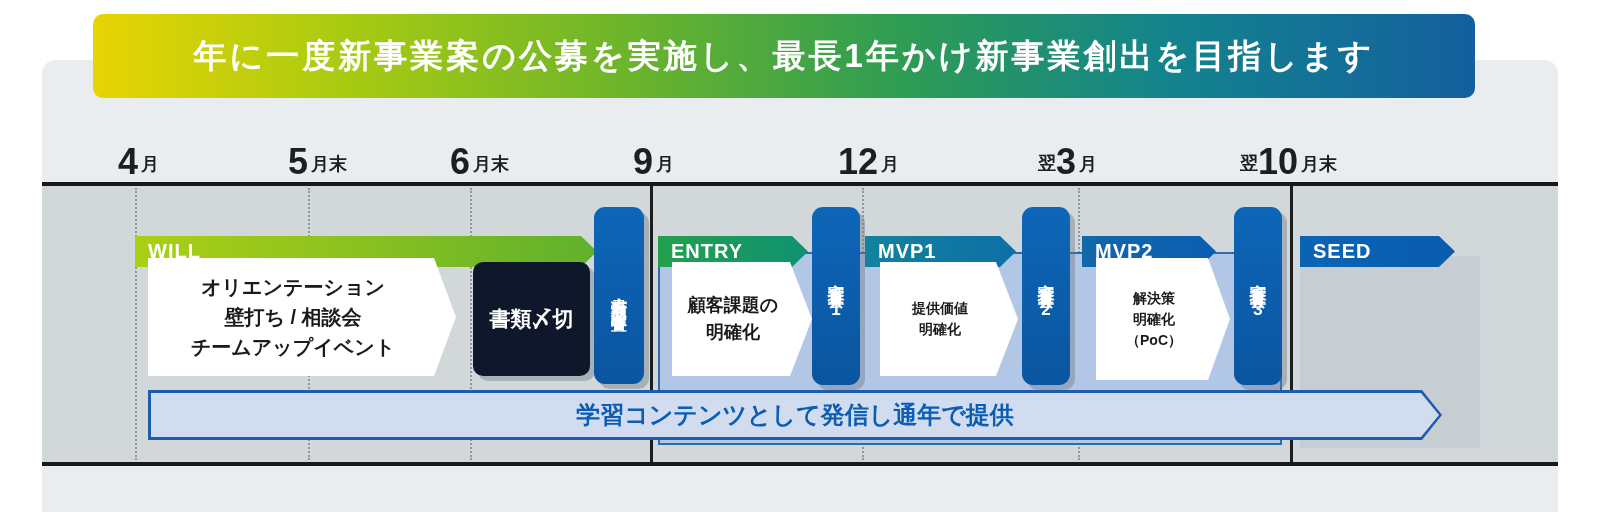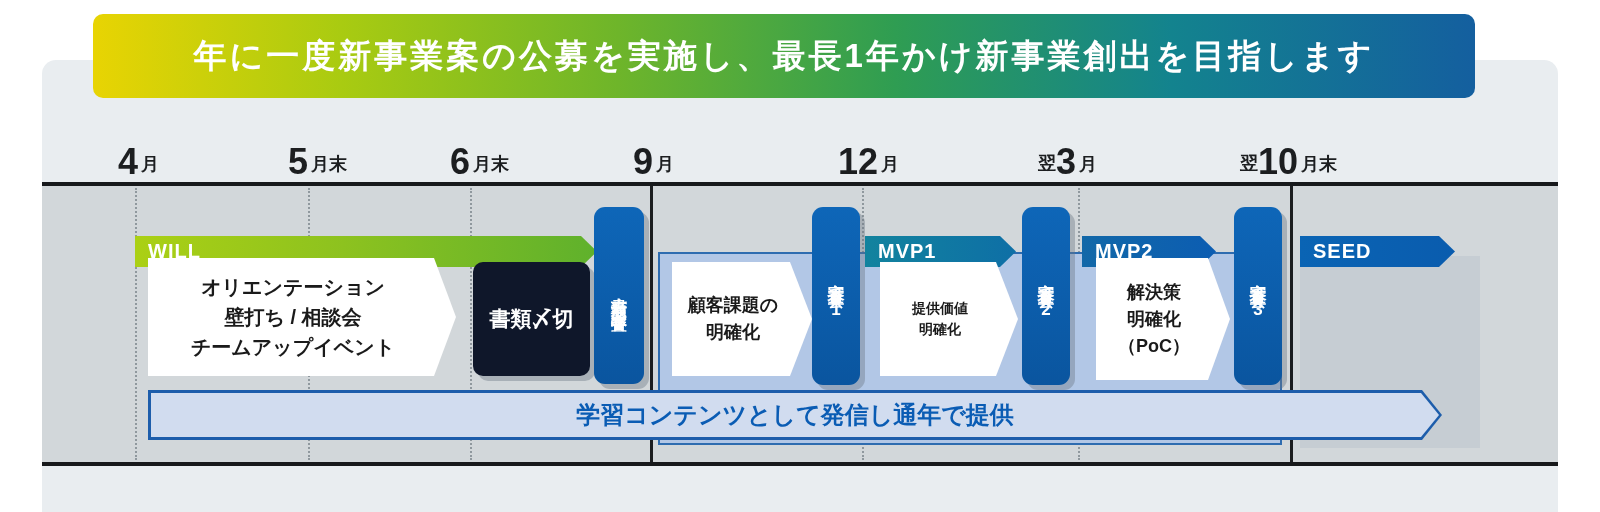--- a/index.html
+++ b/index.html
@@ -129,20 +129,23 @@
   <div class="vdot" style="left:862px"></div>
   <div class="vdot" style="left:1078px"></div>
   <div class="vsolid" style="left:1290px"></div>
 
   <div class="panel-blue"></div>
   <div class="panel-gray"></div>
 
   <div class="phase ph-will" style="left:135px;width:462px">
       <span>WILL</span>
     </div>
+  <div class="phase ph-entry" style="left:658px;width:150px">
+      <span>ENTRY</span>
+    </div>
   <div class="phase ph-mvp1" style="left:865px;width:151px">
       <span>MVP1</span>
     </div>
   <div class="phase ph-mvp2" style="left:1082px;width:134px">
       <span>MVP2</span>
     </div>
   <div class="phase ph-seed" style="left:1300px;width:155px">
       <span>SEED</span>
     </div>
 
@@ -172,21 +175,21 @@
   <div class="step" style="left:880px;top:262px;width:138px;height:114px">
     <p style="font-size:14px">提供価値
 明確化</p>
   </div>
 
   <div class="bluebox vbox review" style="left:1022px">
     <p>審査会＃2</p>
   </div>
 
   <div class="step" style="left:1096px;top:258px;width:134px;height:122px">
-    <p style="font-size:18px">解決策
+    <p style="font-size:14px">解決策
 明確化
 （PoC）</p>
   </div>
 
   <div class="bluebox vbox review" style="left:1234px">
     <p>審査会＃3</p>
   </div>
 
 
   <div class="seminar">

